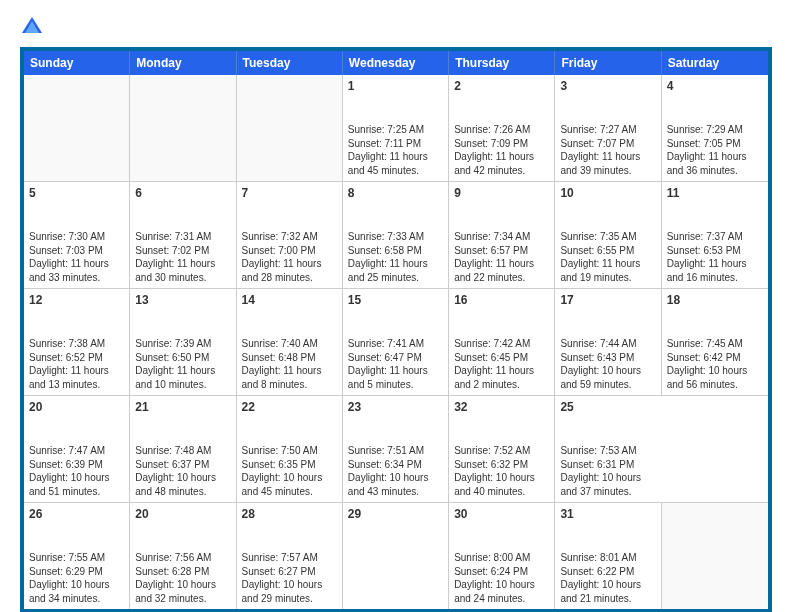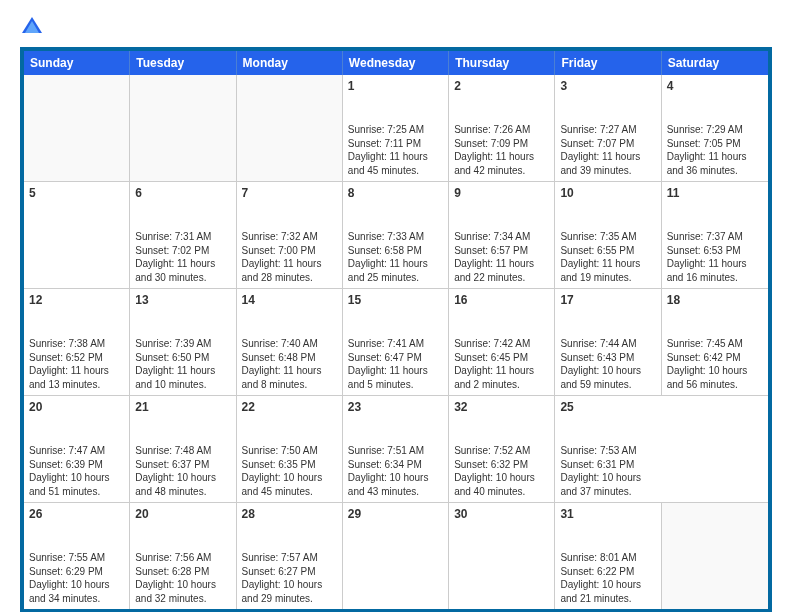--- a/index.html
+++ b/index.html
@@ -132,22 +132,22 @@
     </div>
     <div class="title-block">
       <div class="month-title"></div>
       <div class="subtitle"></div>
     </div>
   </div>
 
   <div class="calendar">
     <div class="cal-header">
     <div class="cal-header-cell">Sunday</div>
+        <div class="cal-header-cell">Monday</div>
         <div class="cal-header-cell">Tuesday</div>
-        <div class="cal-header-cell">Monday</div>
         <div class="cal-header-cell">Wednesday</div>
         <div class="cal-header-cell">Thursday</div>
         <div class="cal-header-cell">Friday</div>
         <div class="cal-header-cell">Saturday</div>
       </div>
     <div class="cal-body">
     <div class="cal-row">
           <div class="cal-cell empty"></div>
           <div class="cal-cell empty"></div>
           <div class="cal-cell empty"></div>
@@ -164,20 +164,21 @@
             <div class="cell-text">Sunrise: 7:27 AM<br>Sunset: 7:07 PM<br>Daylight: 11 hours and 39 minutes.</div>
           </div>
           <div class="cal-cell">
             <span class="day-num">4</span>
             <div class="cell-text">Sunrise: 7:29 AM<br>Sunset: 7:05 PM<br>Daylight: 11 hours and 36 minutes.</div>
           </div>
         </div>
         <div class="cal-row">
           <div class="cal-cell">
             <span class="day-num">5</span>
+            <div class="cell-text">Sunrise: 7:30 AM<br>Sunset: 7:03 PM<br>Daylight: 11 hours and 33 minutes.</div>
           </div>
           <div class="cal-cell">
             <span class="day-num">6</span>
             <div class="cell-text">Sunrise: 7:31 AM<br>Sunset: 7:02 PM<br>Daylight: 11 hours and 30 minutes.</div>
           </div>
           <div class="cal-cell">
             <span class="day-num">7</span>
             <div class="cell-text">Sunrise: 7:32 AM<br>Sunset: 7:00 PM<br>Daylight: 11 hours and 28 minutes.</div>
           </div>
           <div class="cal-cell">
@@ -264,20 +265,21 @@
           </div>
           <div class="cal-cell">
             <span class="day-num">28</span>
             <div class="cell-text">Sunrise: 7:57 AM<br>Sunset: 6:27 PM<br>Daylight: 10 hours and 29 minutes.</div>
           </div>
           <div class="cal-cell">
             <span class="day-num">29</span>
           </div>
           <div class="cal-cell">
             <span class="day-num">30</span>
+            <div class="cell-text">Sunrise: 8:00 AM<br>Sunset: 6:24 PM<br>Daylight: 10 hours and 24 minutes.</div>
           </div>
           <div class="cal-cell">
             <span class="day-num">31</span>
             <div class="cell-text">Sunrise: 8:01 AM<br>Sunset: 6:22 PM<br>Daylight: 10 hours and 21 minutes.</div>
           </div>
           <div class="cal-cell empty"></div>
         </div>
       </div>
   </div>
 </div>

